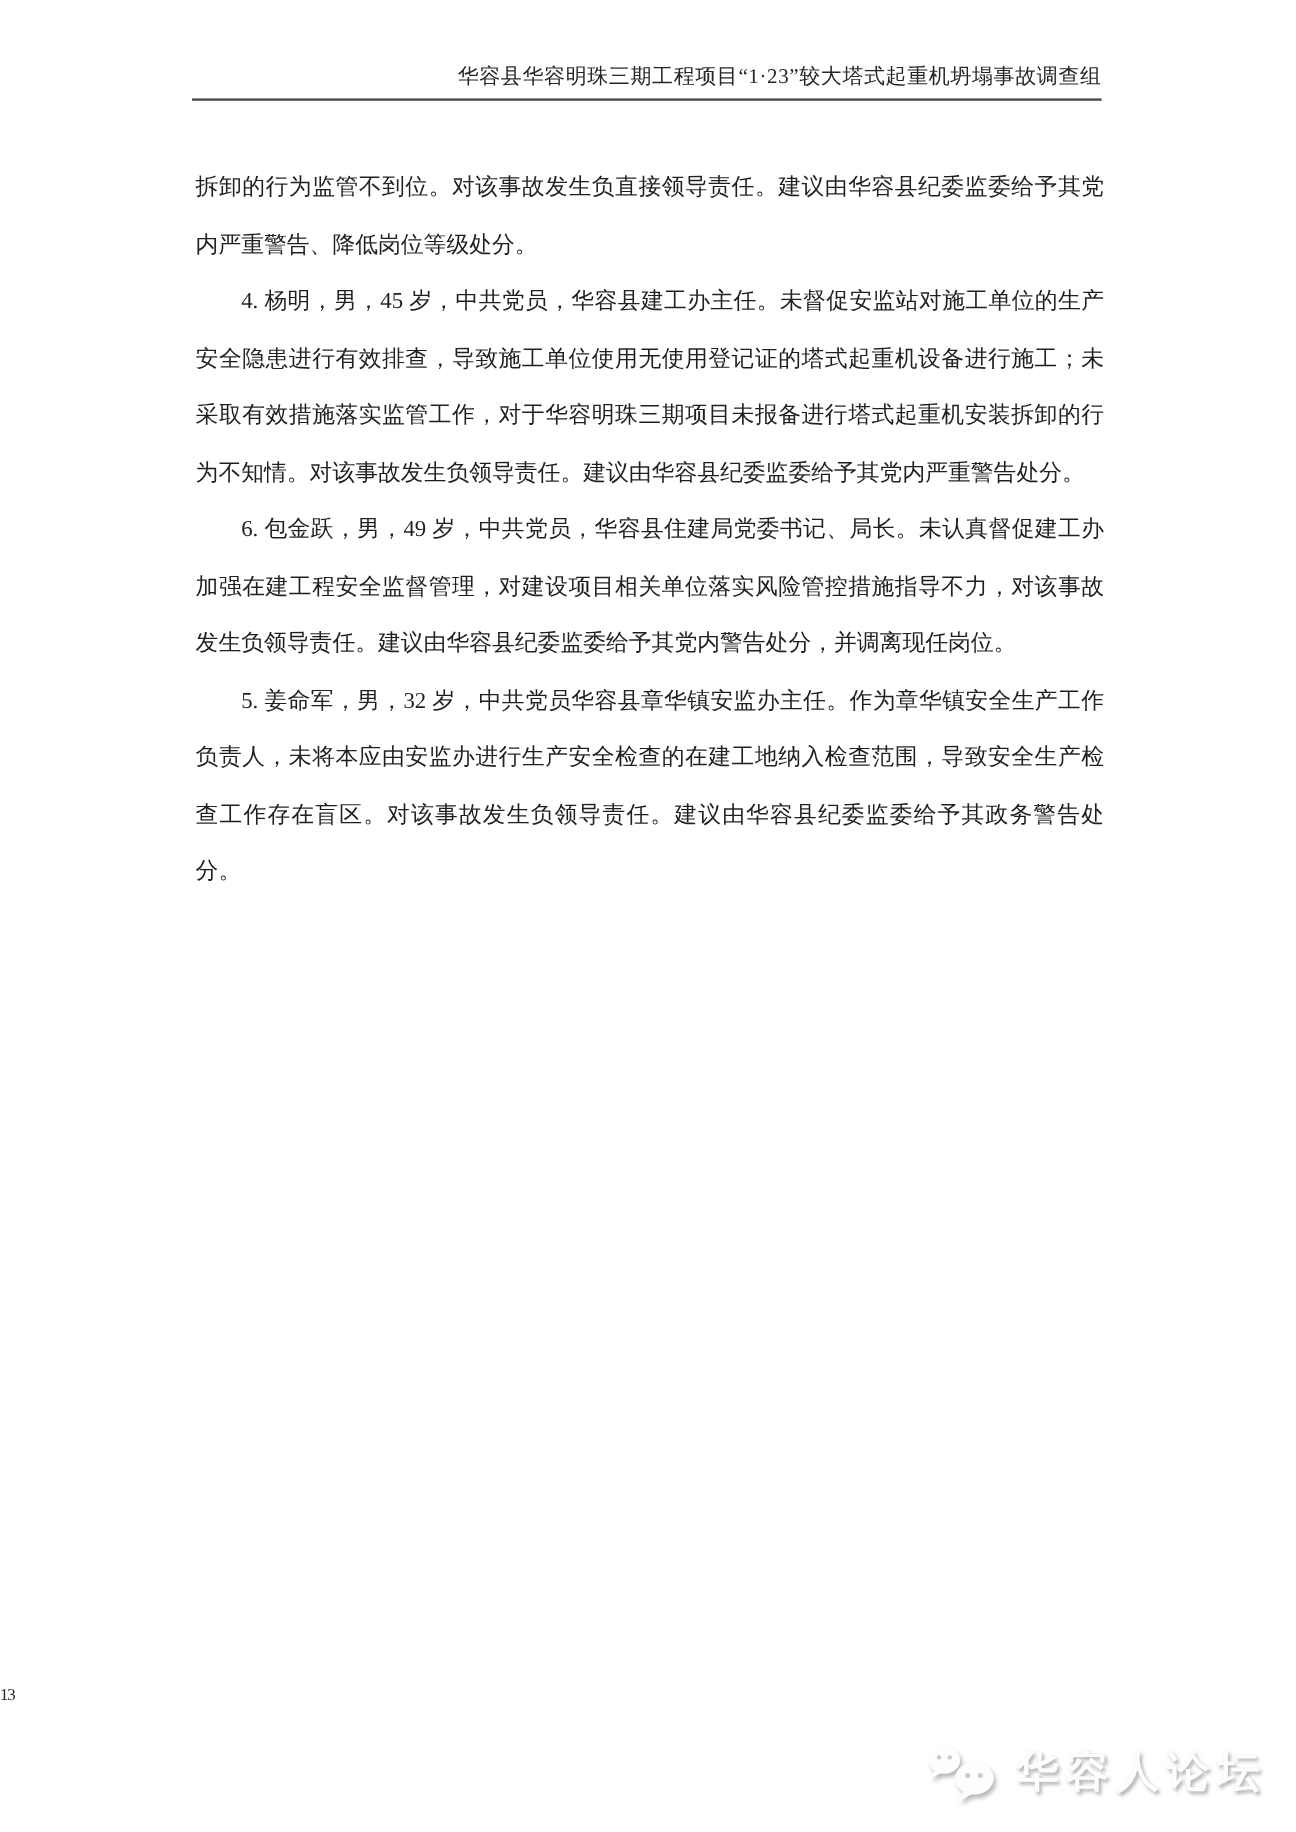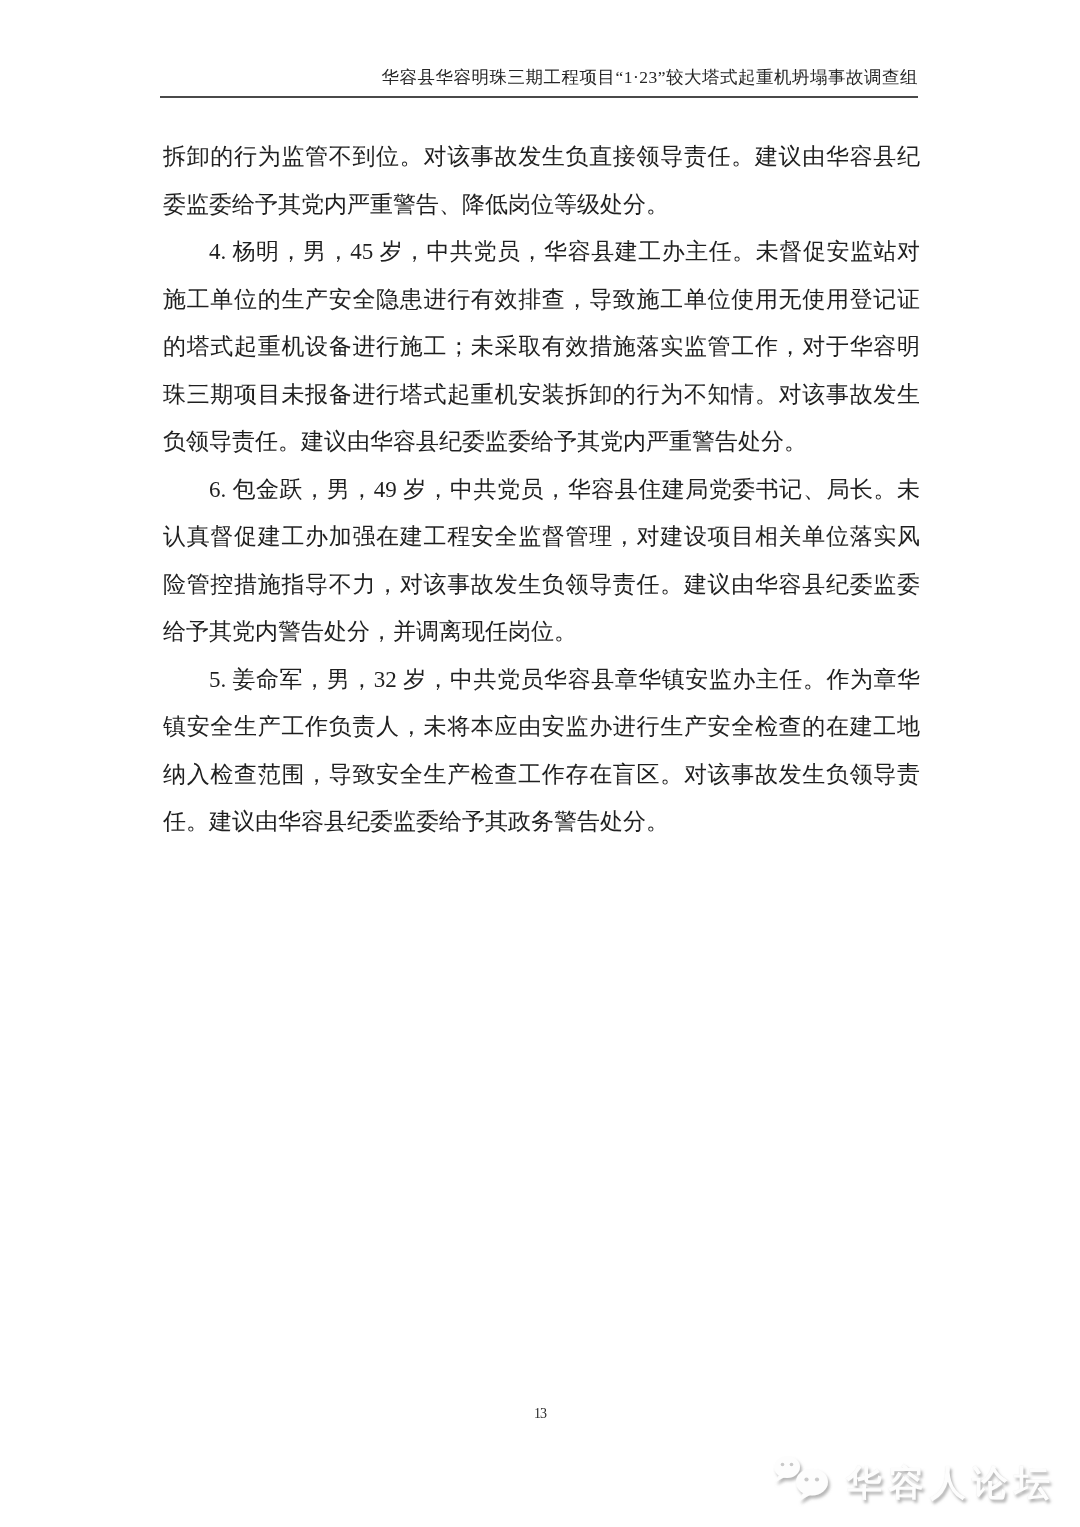--- a/index.html
+++ b/index.html
@@ -8,62 +8,62 @@
     width: 1080px;
     height: 1527px;
     background: #ffffff;
     overflow: hidden;
     font-family: "Liberation Serif", "DejaVu Serif", serif;
   }
   
   .header {
     position: absolute;
     left: 160px;
-    top: 65px;
+    top: 51px;
     width: 758px;
     text-align: right;
     padding-bottom: 7px;
     border-bottom: 2px solid #4a4a4a;
     color: #262626;
     font-size: 17.5px;
     letter-spacing: 0.5px;
     white-space: nowrap;
   }
   
   .doc-body {
     position: absolute;
     left: 163px;
     top: 133px;
     width: 757px;
     color: #1f1f1f;
-    font-size: 23px;
+    font-size: 19px;
     line-height: 47.5px;
     text-align: justify;
     text-justify: inter-ideograph;
   }
   .doc-body p { margin: 0; }
   .doc-body p.indent { text-indent: 2em; }
   
   .page-number {
     position: absolute;
     left: 0;
     top: 1406px;
     width: 1080px;
-    text-align: center;
+    text-align: left;
     font-size: 14px;
     color: #2a2a2a;
     letter-spacing: -1px;
   }
   
   .watermark {
     position: absolute;
     right: 24px;
     top: 1452px;
     display: flex;
-    align-items: flex-end;
+    align-items: flex-start;
     gap: 4px;
   }
   .wm-text {
     font-size: 36px;
     font-weight: bold;
     color: #fdfdfd;
     letter-spacing: 6px;
     text-shadow: 2px 3px 3px rgba(130,130,130,0.60), 0 0 1px rgba(200,200,200,0.4);
     font-family: "Liberation Sans", "DejaVu Sans", sans-serif;
     white-space: nowrap;

